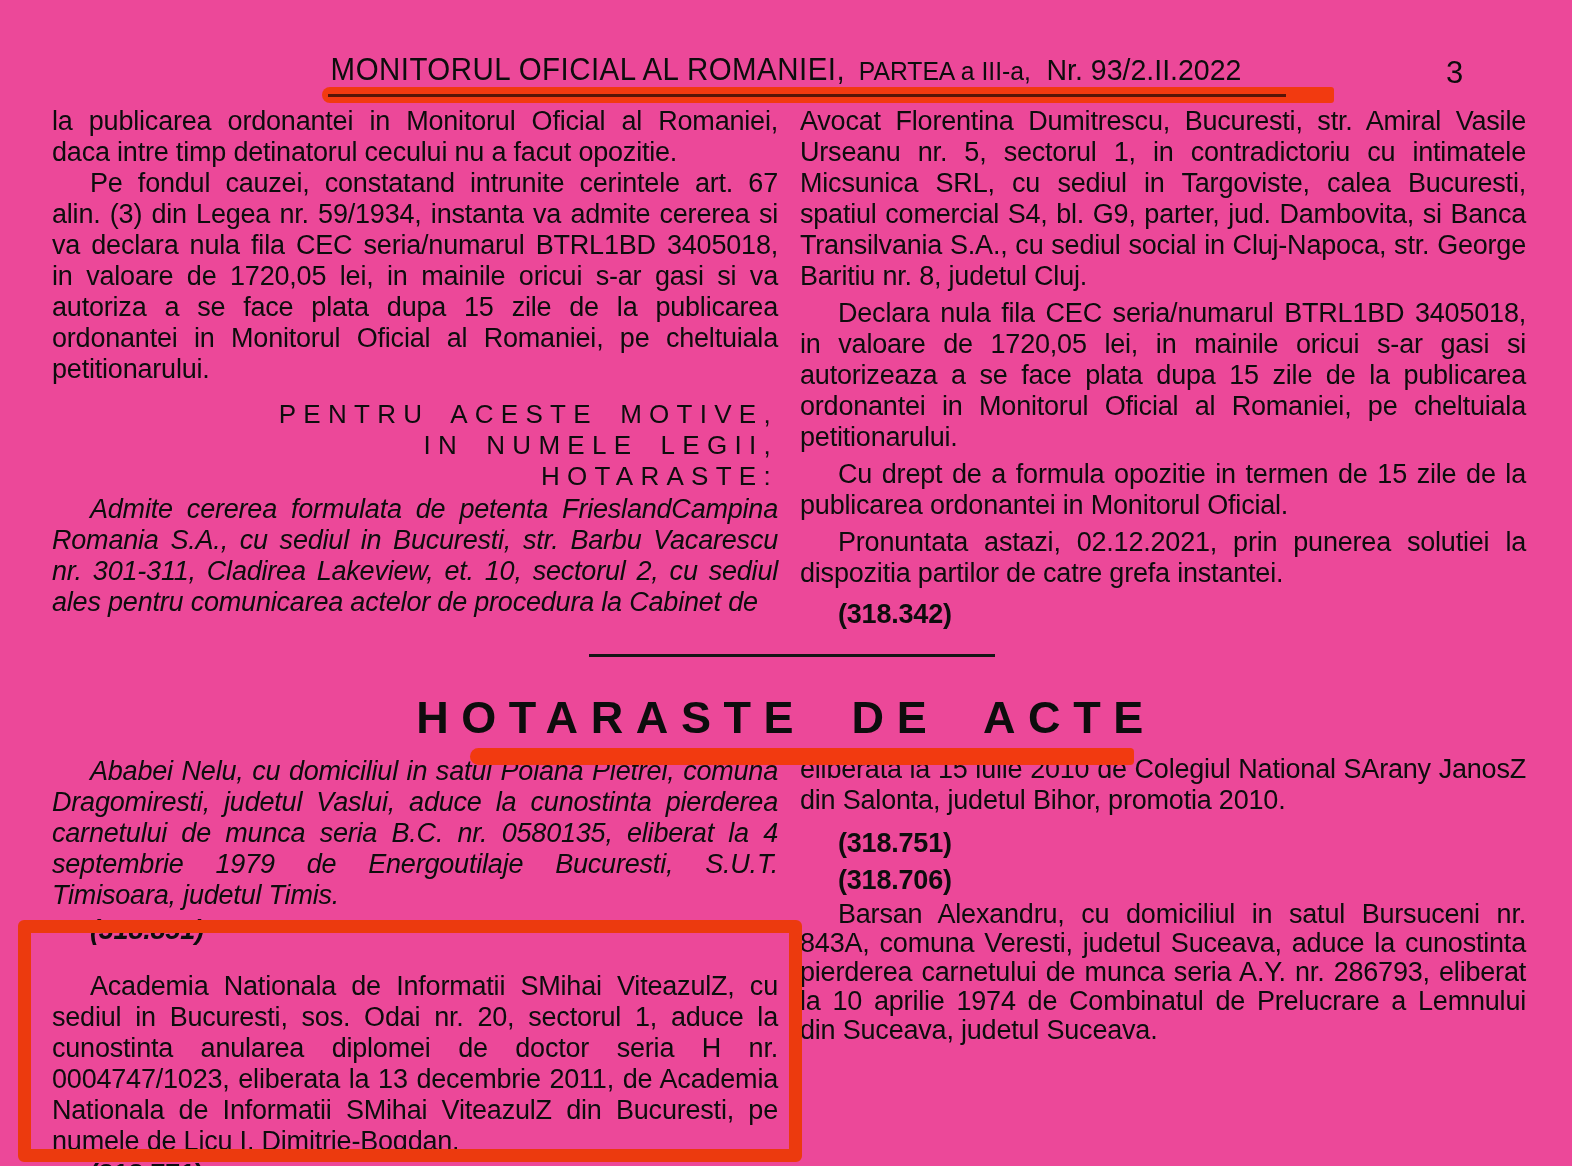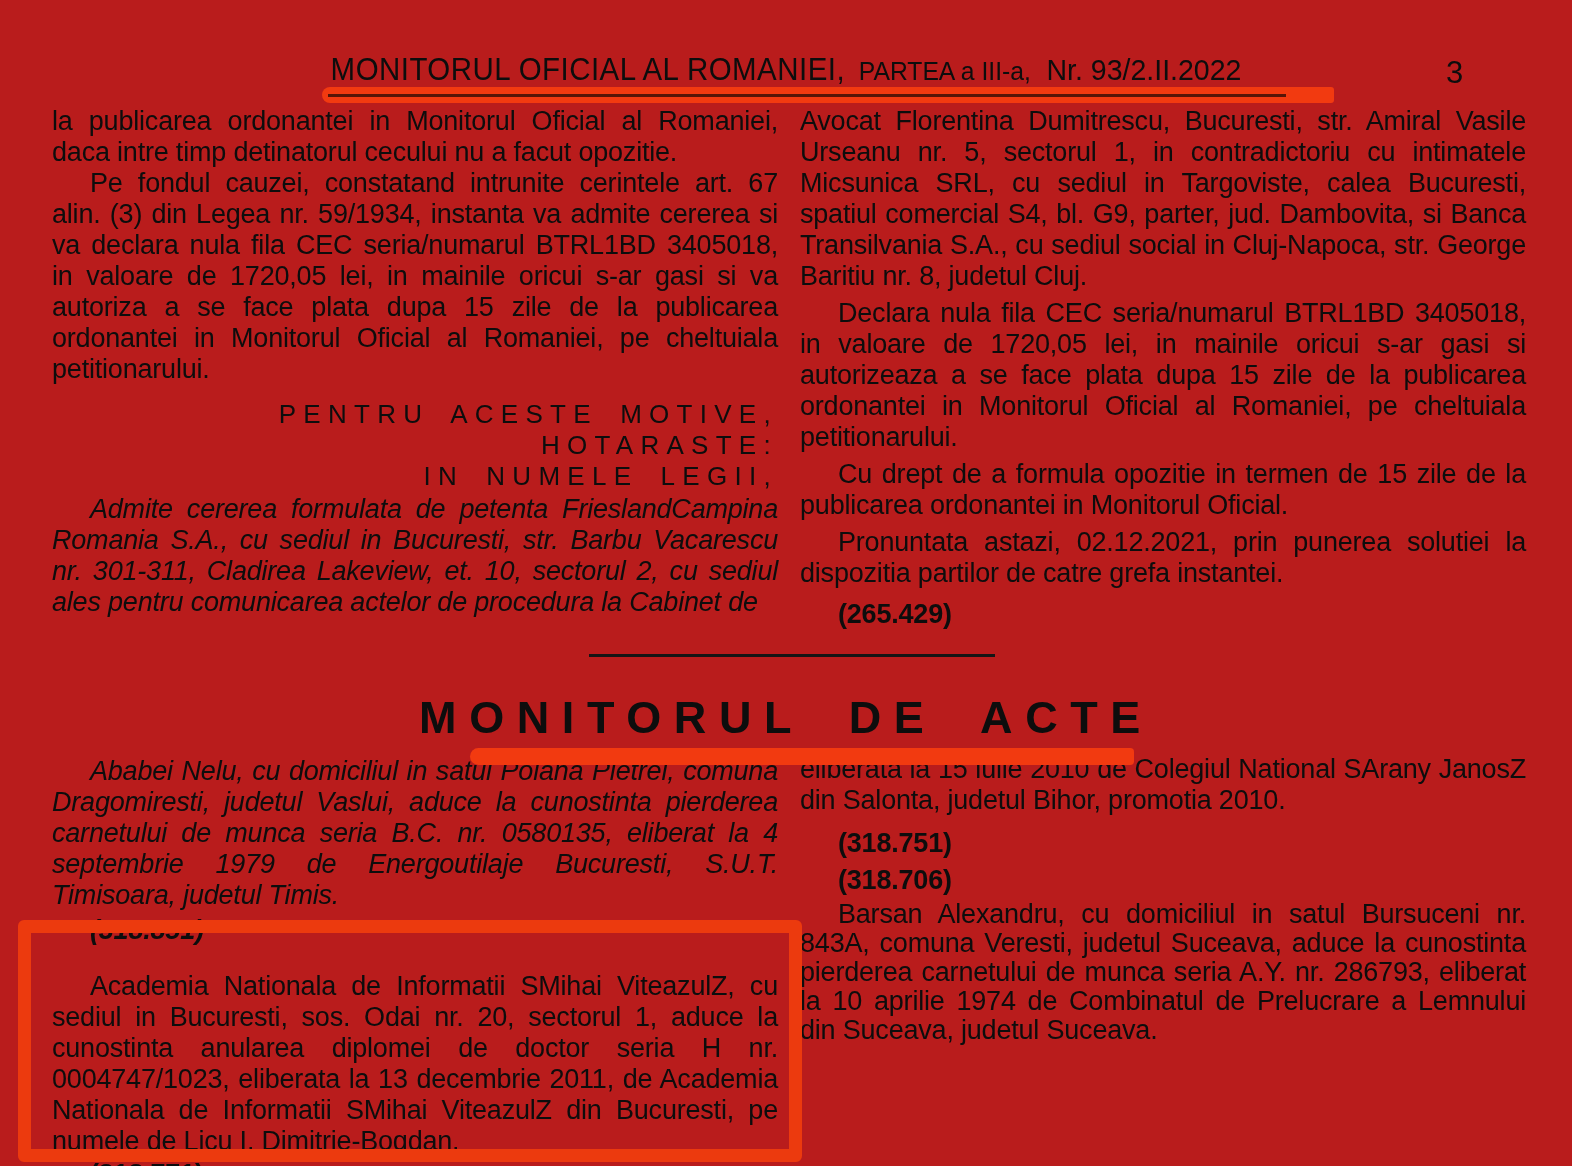--- a/index.html
+++ b/index.html
@@ -1,20 +1,20 @@
 <!DOCTYPE html>
 <html><head>
 <meta charset="utf-8">
 <style>
   html, body { margin: 0; padding: 0; background: #ffffff; }
   .page {
     position: relative;
     width: 1572px;
     height: 1166px;
-    background: #b91c1c;
+    background: #ec4899;
     overflow: hidden;
     font-family: "Liberation Sans", sans-serif;
     color: #0d0d0d;
   }
 
   
   .header-line {
     position: absolute;
     top: 52px; left: 0;
     width: 1572px;
@@ -150,36 +150,36 @@
     <span class="header-title">MONITORUL OFICIAL AL ROMANIEI,</span>
     <span class="header-part">PARTEA a III-a,</span>
     <span class="header-issue">Nr. 93/2.II.2022</span>
   </div>
   <div class="page-number">3</div>
 
   <div class="col col-left-top">
     <p>la publicarea ordonantei in Monitorul Oficial al Romaniei, daca intre timp detinatorul cecului nu a facut opozitie.</p>
     <p class="indent">Pe fondul cauzei, constatand intrunite cerintele art. 67 alin. (3) din Legea nr. 59/1934, instanta va admite cererea si va declara nula fila CEC seria/numarul BTRL1BD 3405018, in valoare de 1720,05 lei, in mainile oricui s-ar gasi si va autoriza a se face plata dupa 15 zile de la publicarea ordonantei in Monitorul Oficial al Romaniei, pe cheltuiala petitionarului.</p>
     <p class="motto">PENTRU ACESTE MOTIVE,</p>
+    <p class="motto" style="margin-top:0 !important">IN NUMELE LEGII,</p>
     <p class="motto" style="margin-top:0 !important">HOTARASTE:</p>
-    <p class="motto" style="margin-top:0 !important">IN NUMELE LEGII,</p>
     <p class="indent after-motto">Admite cererea formulata de petenta FrieslandCampina Romania S.A., cu sediul in Bucuresti, str. Barbu Vacarescu nr. 301-311, Cladirea Lakeview, et. 10, sectorul 2, cu sediul ales pentru comunicarea actelor de procedura la Cabinet de</p>
   </div>
 
   <div class="col col-right-top">
     <p>Avocat Florentina Dumitrescu, Bucuresti, str. Amiral Vasile Urseanu nr. 5, sectorul 1, in contradictoriu cu intimatele Micsunica SRL, cu sediul in Targoviste, calea Bucuresti, spatiul comercial S4, bl. G9, parter, jud. Dambovita, si Banca Transilvania S.A., cu sediul social in Cluj-Napoca, str. George Baritiu nr. 8, judetul Cluj.</p>
     <p class="indent" style="margin-top:6px">Declara nula fila CEC seria/numarul BTRL1BD 3405018, in valoare de 1720,05 lei, in mainile oricui s-ar gasi si autorizeaza a se face plata dupa 15 zile de la publicarea ordonantei in Monitorul Oficial al Romaniei, pe cheltuiala petitionarului.</p>
     <p class="indent" style="margin-top:6px">Cu drept de a formula opozitie in termen de 15 zile de la publicarea ordonantei in Monitorul Oficial.</p>
     <p class="indent" style="margin-top:6px">Pronuntata astazi, 02.12.2021, prin punerea solutiei la dispozitia partilor de catre grefa instantei.</p>
-    <p class="record-number rn-342">(265.429)</p>
+    <p class="record-number rn-342">(318.342)</p>
   </div>
 
   <div class="separator"></div>
   <div class="section-underline"></div>
-  <div class="section-title">MONITORUL DE ACTE</div>
+  <div class="section-title">HOTARASTE DE ACTE</div>
 
   <div class="col col-left-bottom">
     <p class="indent">Ababei Nelu, cu domiciliul in satul Poiana Pietrei, comuna Dragomiresti, judetul Vaslui, aduce la cunostinta pierderea carnetului de munca seria B.C. nr. 0580135, eliberat la 4 septembrie 1979 de Energoutilaje Bucuresti, S.U.T. Timisoara, judetul Timis.</p>
     <p class="record-number rn-851">(318.851)</p>
   </div>
 
   <div class="col box-content">
     <p class="indent">Academia Nationala de Informatii SMihai ViteazulZ, cu sediul in Bucuresti, sos. Odai nr. 20, sectorul 1, aduce la cunostinta anularea diplomei de doctor seria H nr. 0004747/1023, eliberata la 13 decembrie 2011, de Academia Nationala de Informatii SMihai ViteazulZ din Bucuresti, pe numele de Licu I. Dimitrie-Bogdan.</p>
     <p class="record-number rn-771">(318.771)</p>
   </div>

